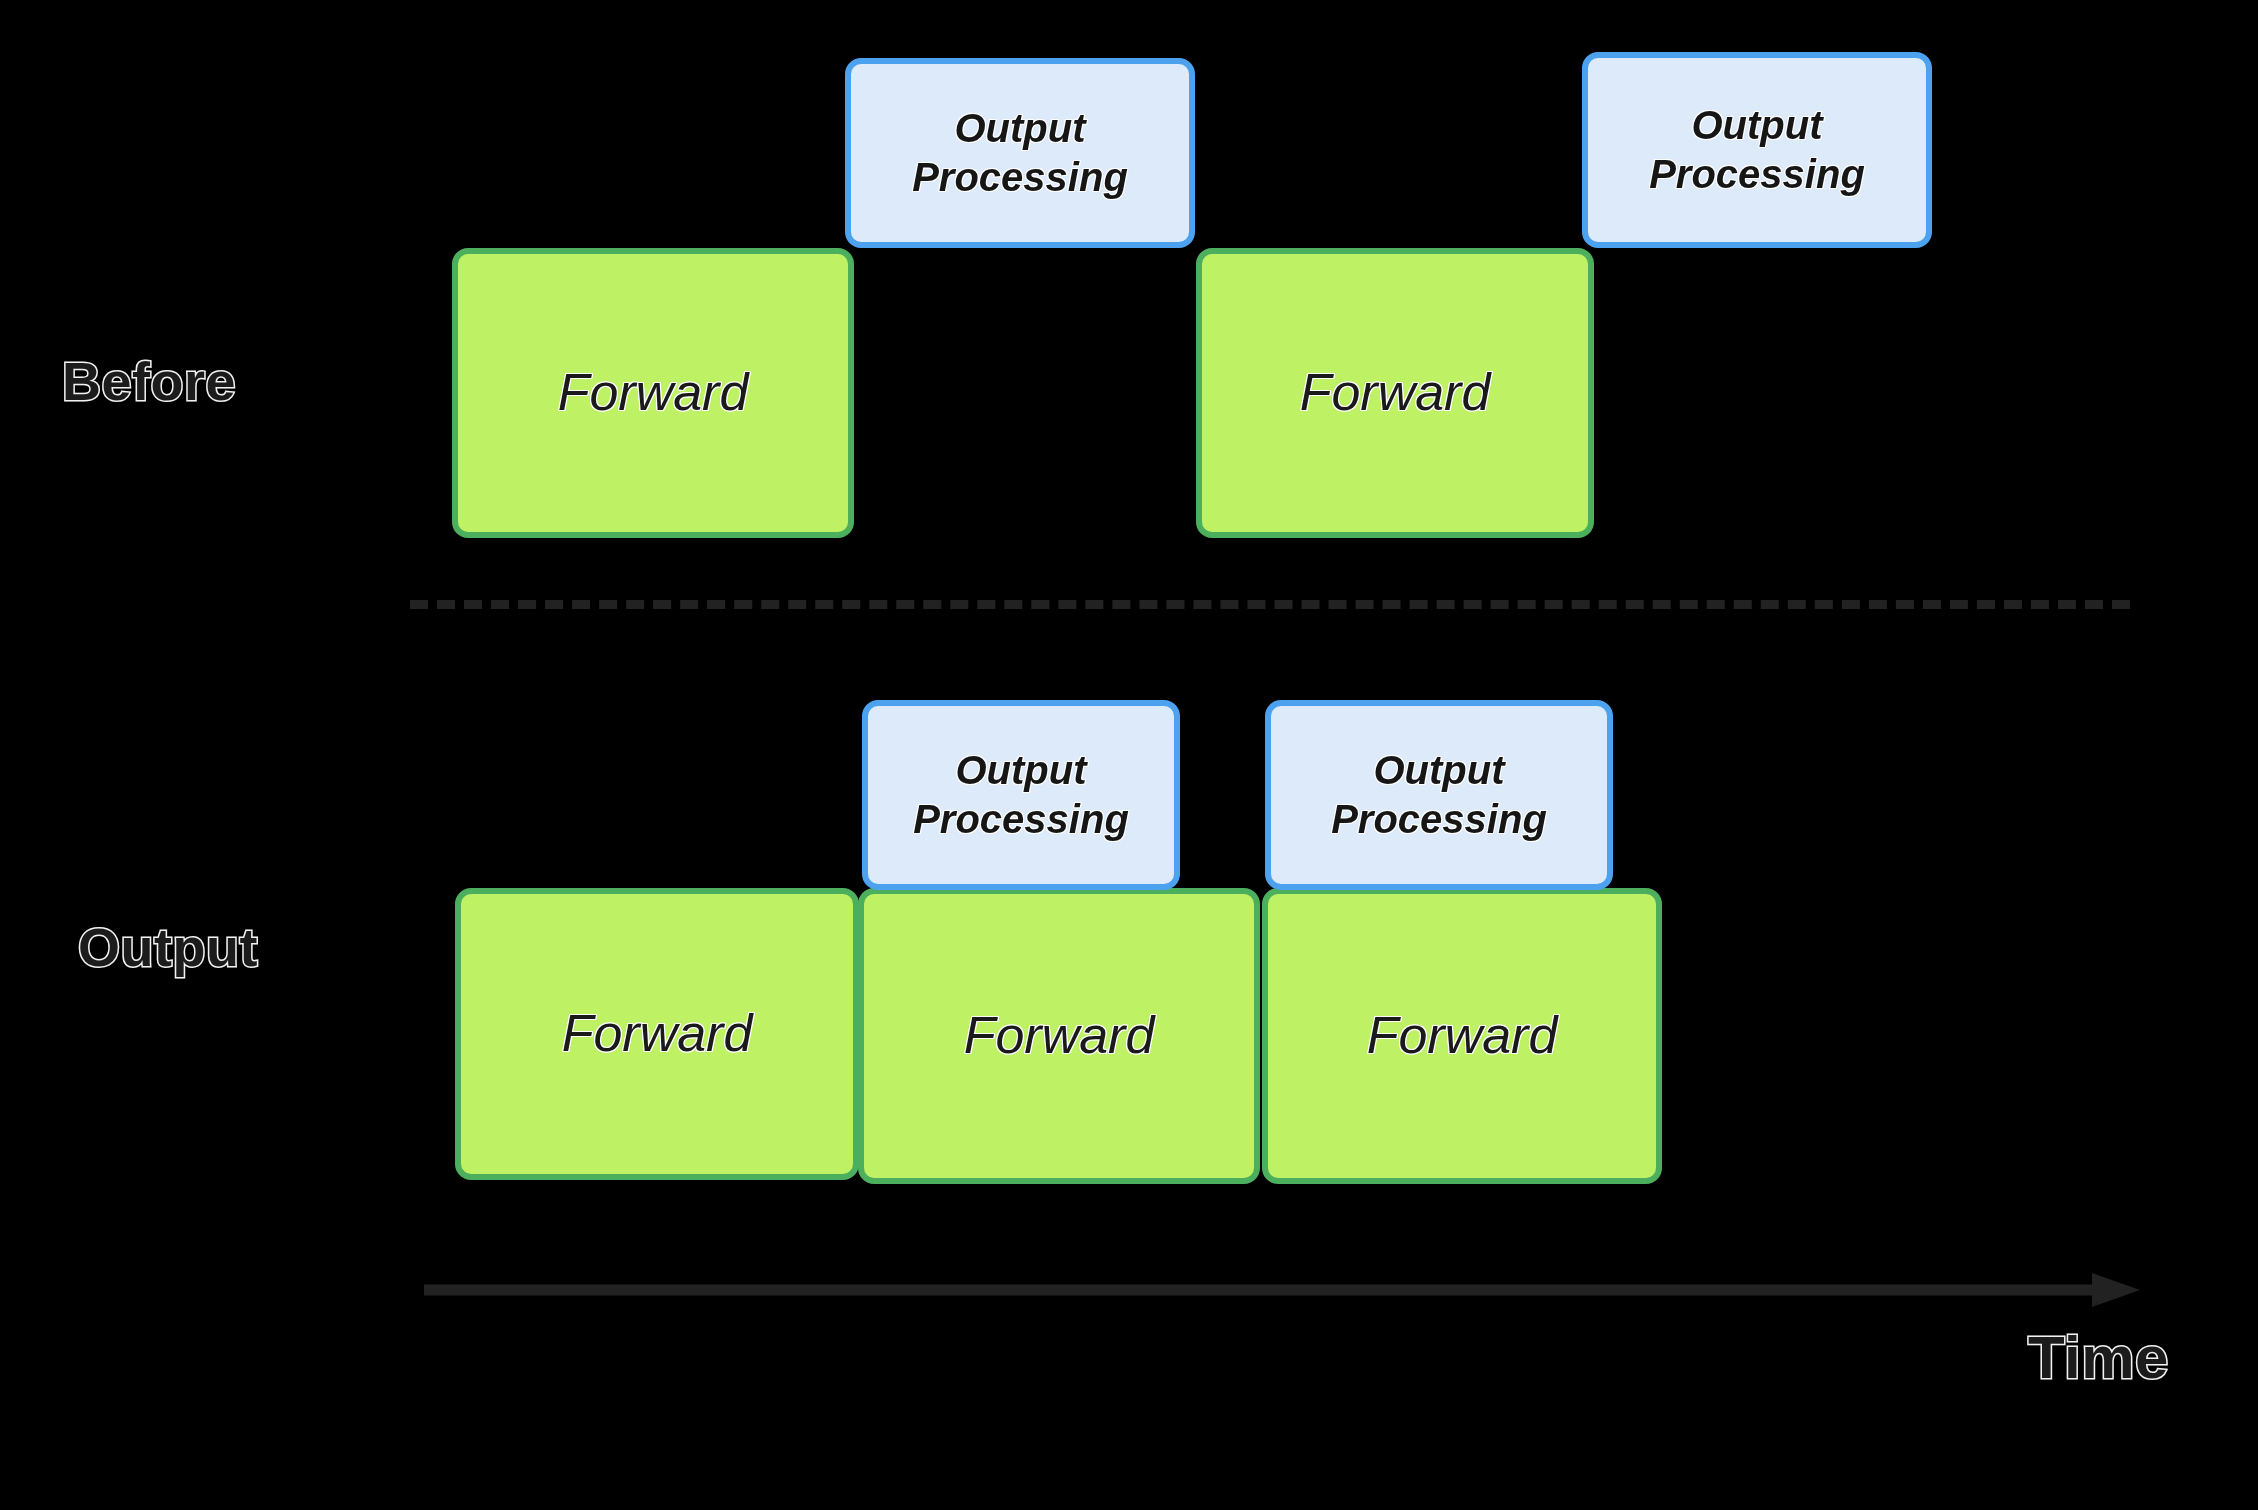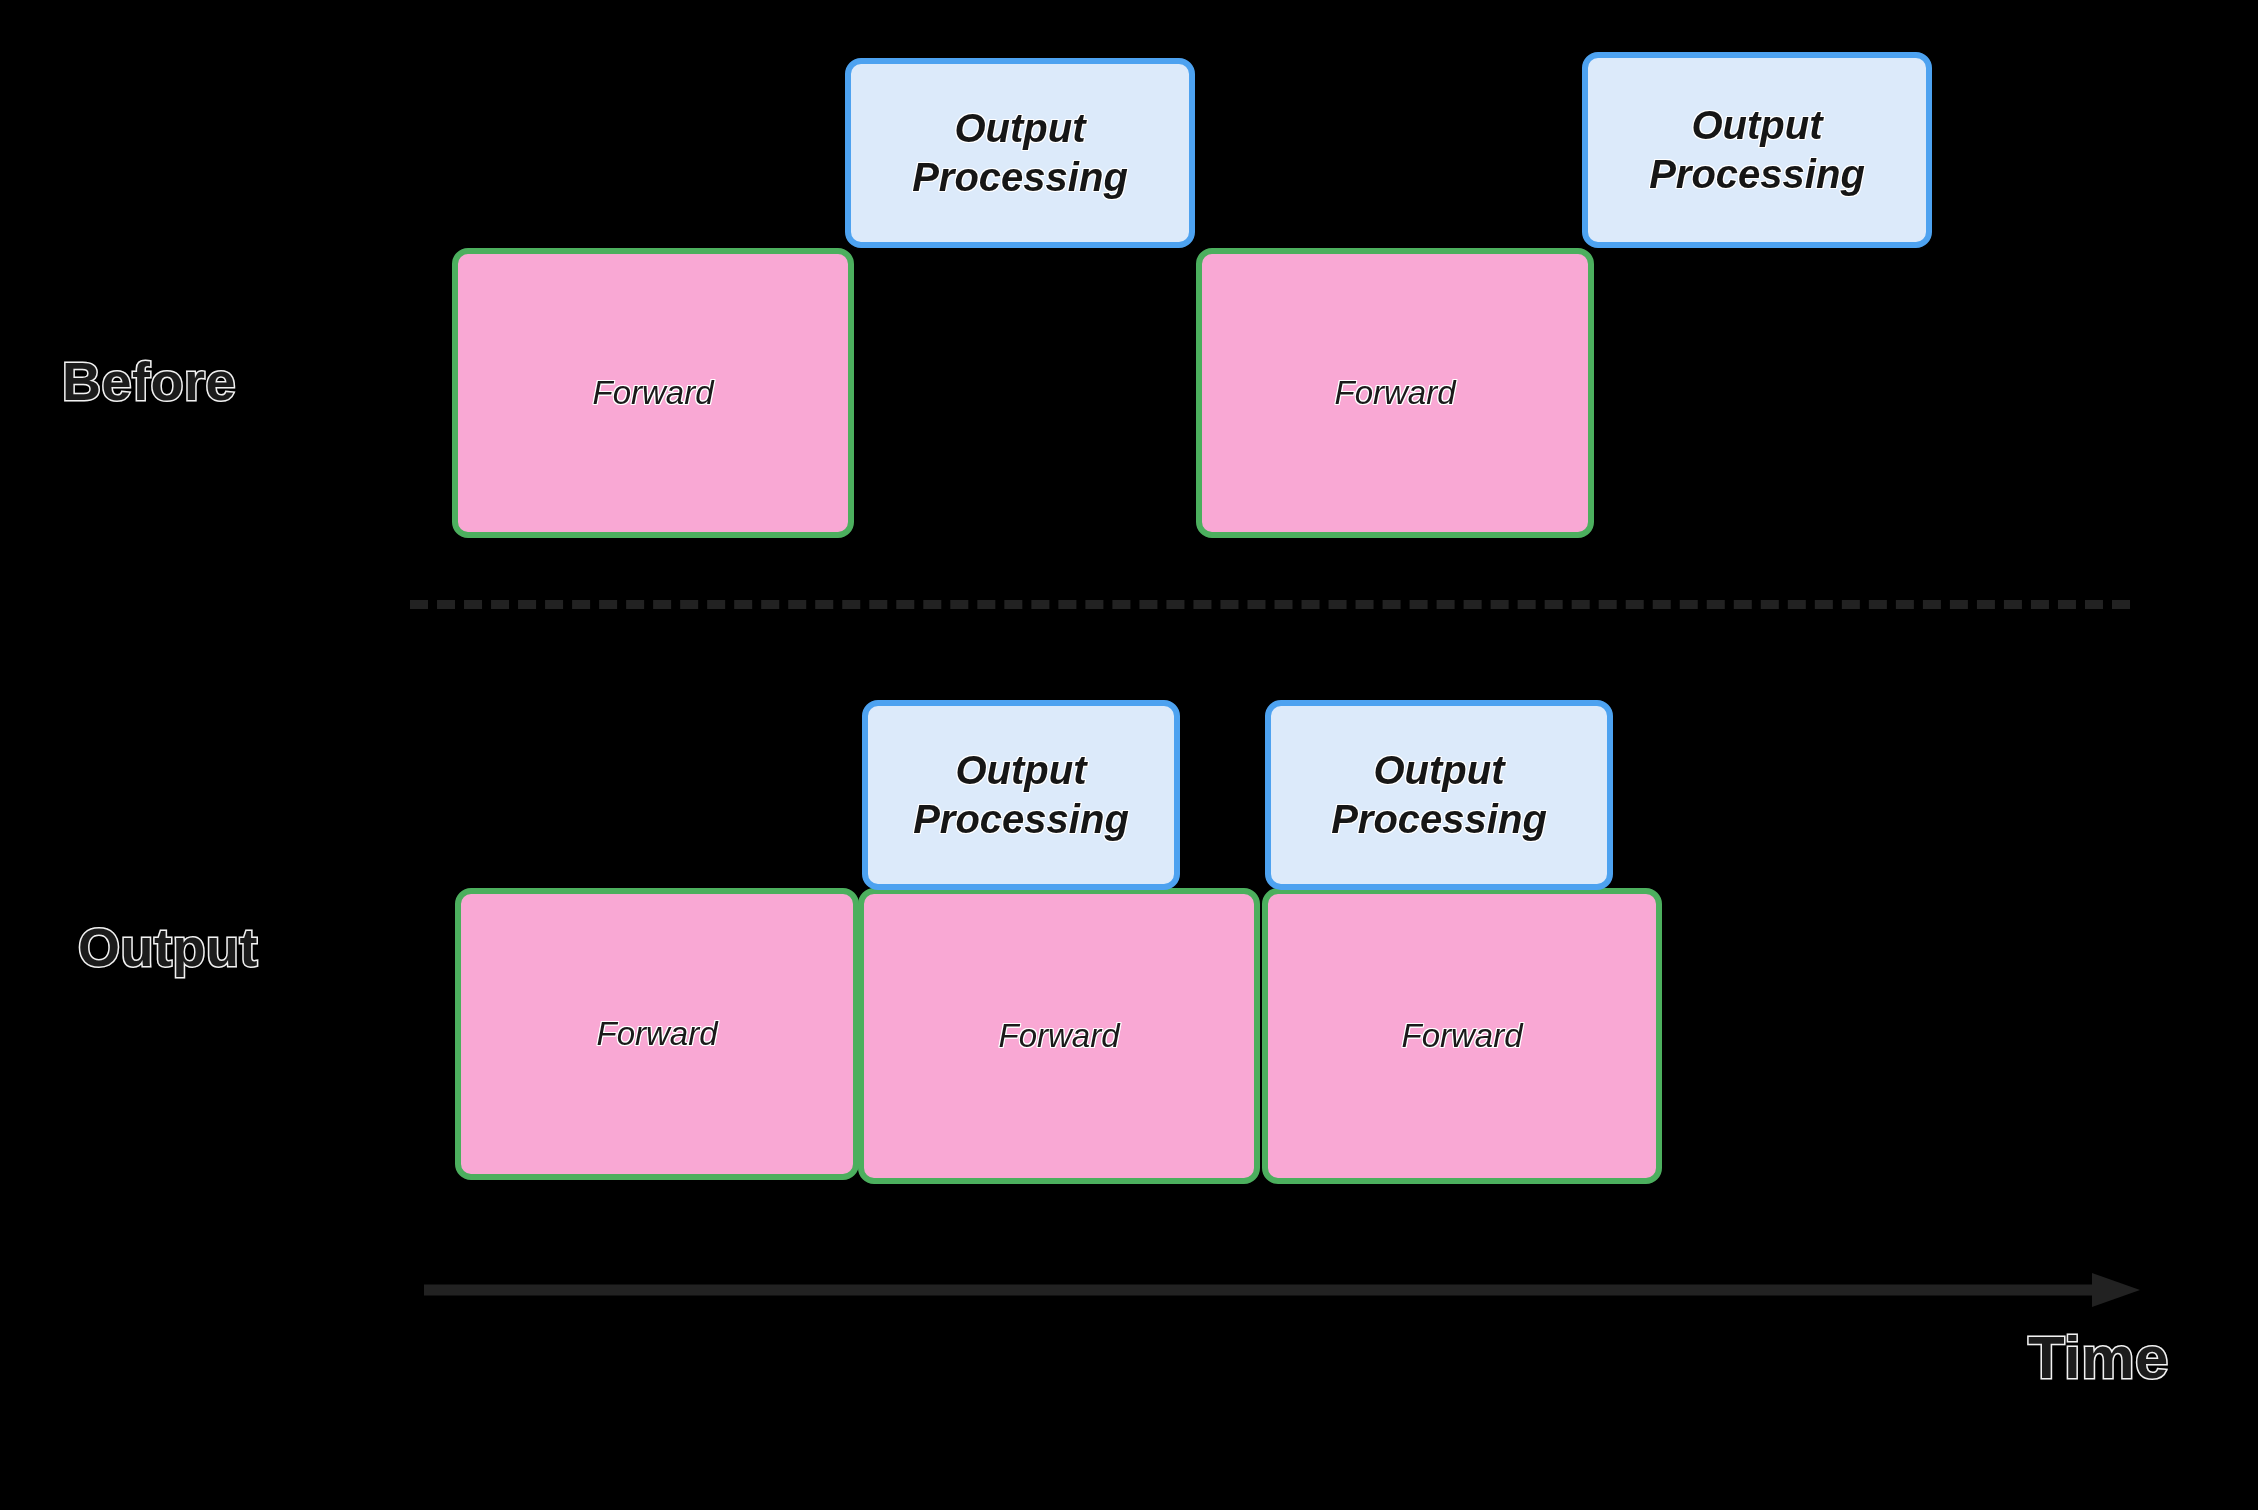--- a/index.html
+++ b/index.html
@@ -42,24 +42,24 @@
     box-sizing: border-box;
     border-radius: 16px;
     display: flex;
     align-items: center;
     justify-content: center;
     text-align: center;
     line-height: 1.22;
     font-style: italic;
   }
   .block-green {
-    background: #f9a8d4;
+    background: #bef264;
     border: 6px solid #4caf5e;
     color: #1a1a1a;
-    font-size: 33px;
+    font-size: 52px;
     font-weight: 400;
     text-shadow:
        1px 0 0 #ffffff, -1px 0 0 #ffffff,
        0 1px 0 #ffffff, 0 -1px 0 #ffffff,
        1px 1px 0 #ffffff, -1px -1px 0 #ffffff,
        1px -1px 0 #ffffff, -1px 1px 0 #ffffff;
   }
   .block-blue {
     background: #dceafa;
     border: 6px solid #4da2f0;

